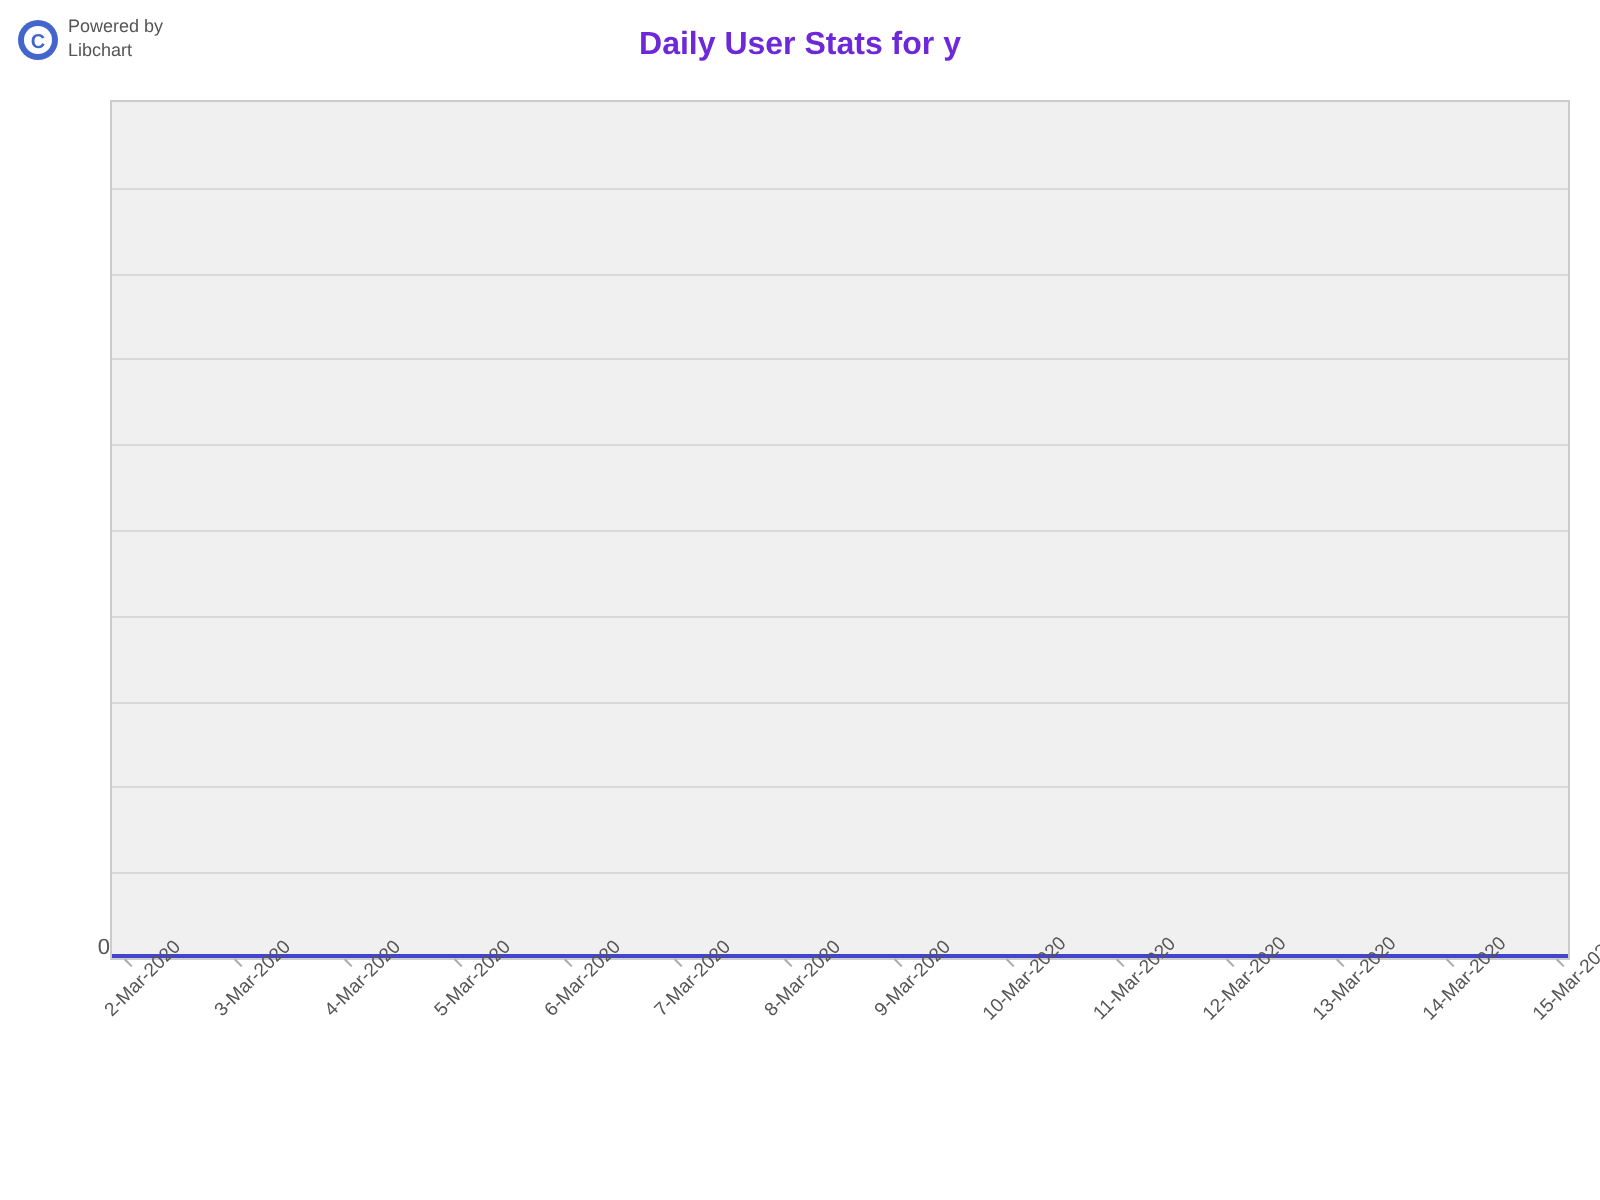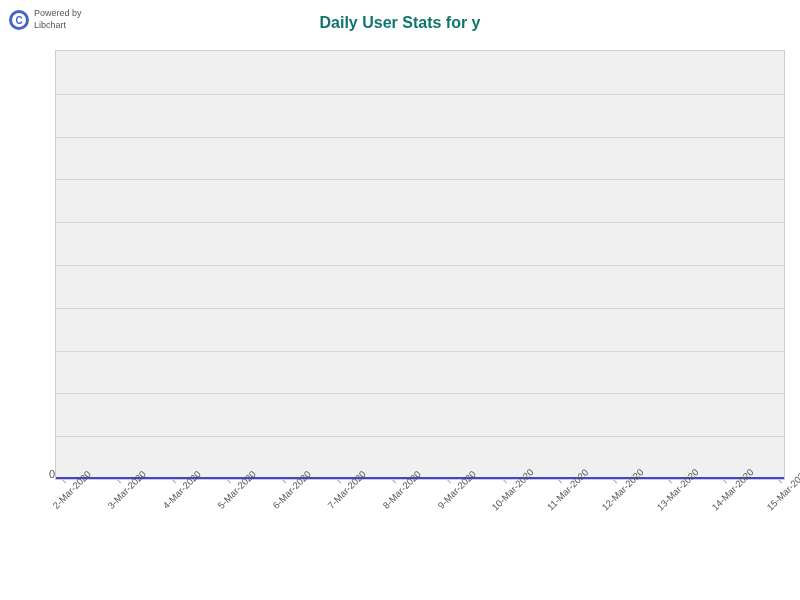--- a/index.html
+++ b/index.html
@@ -39,21 +39,21 @@
     }
 
     #chart-title {
       position: absolute;
       top: 14px;
       left: 0;
       right: 0;
       text-align: center;
       font-size: 16px;
       font-weight: bold;
-      color: #0f766e;
+      color: #6d28d9;
     }
 
     #chart-area {
       position: absolute;
       top: 50px;
       left: 55px;
       right: 15px;
       bottom: 120px;
       border: 1px solid #ccc;
       background: #f0f0f0;

